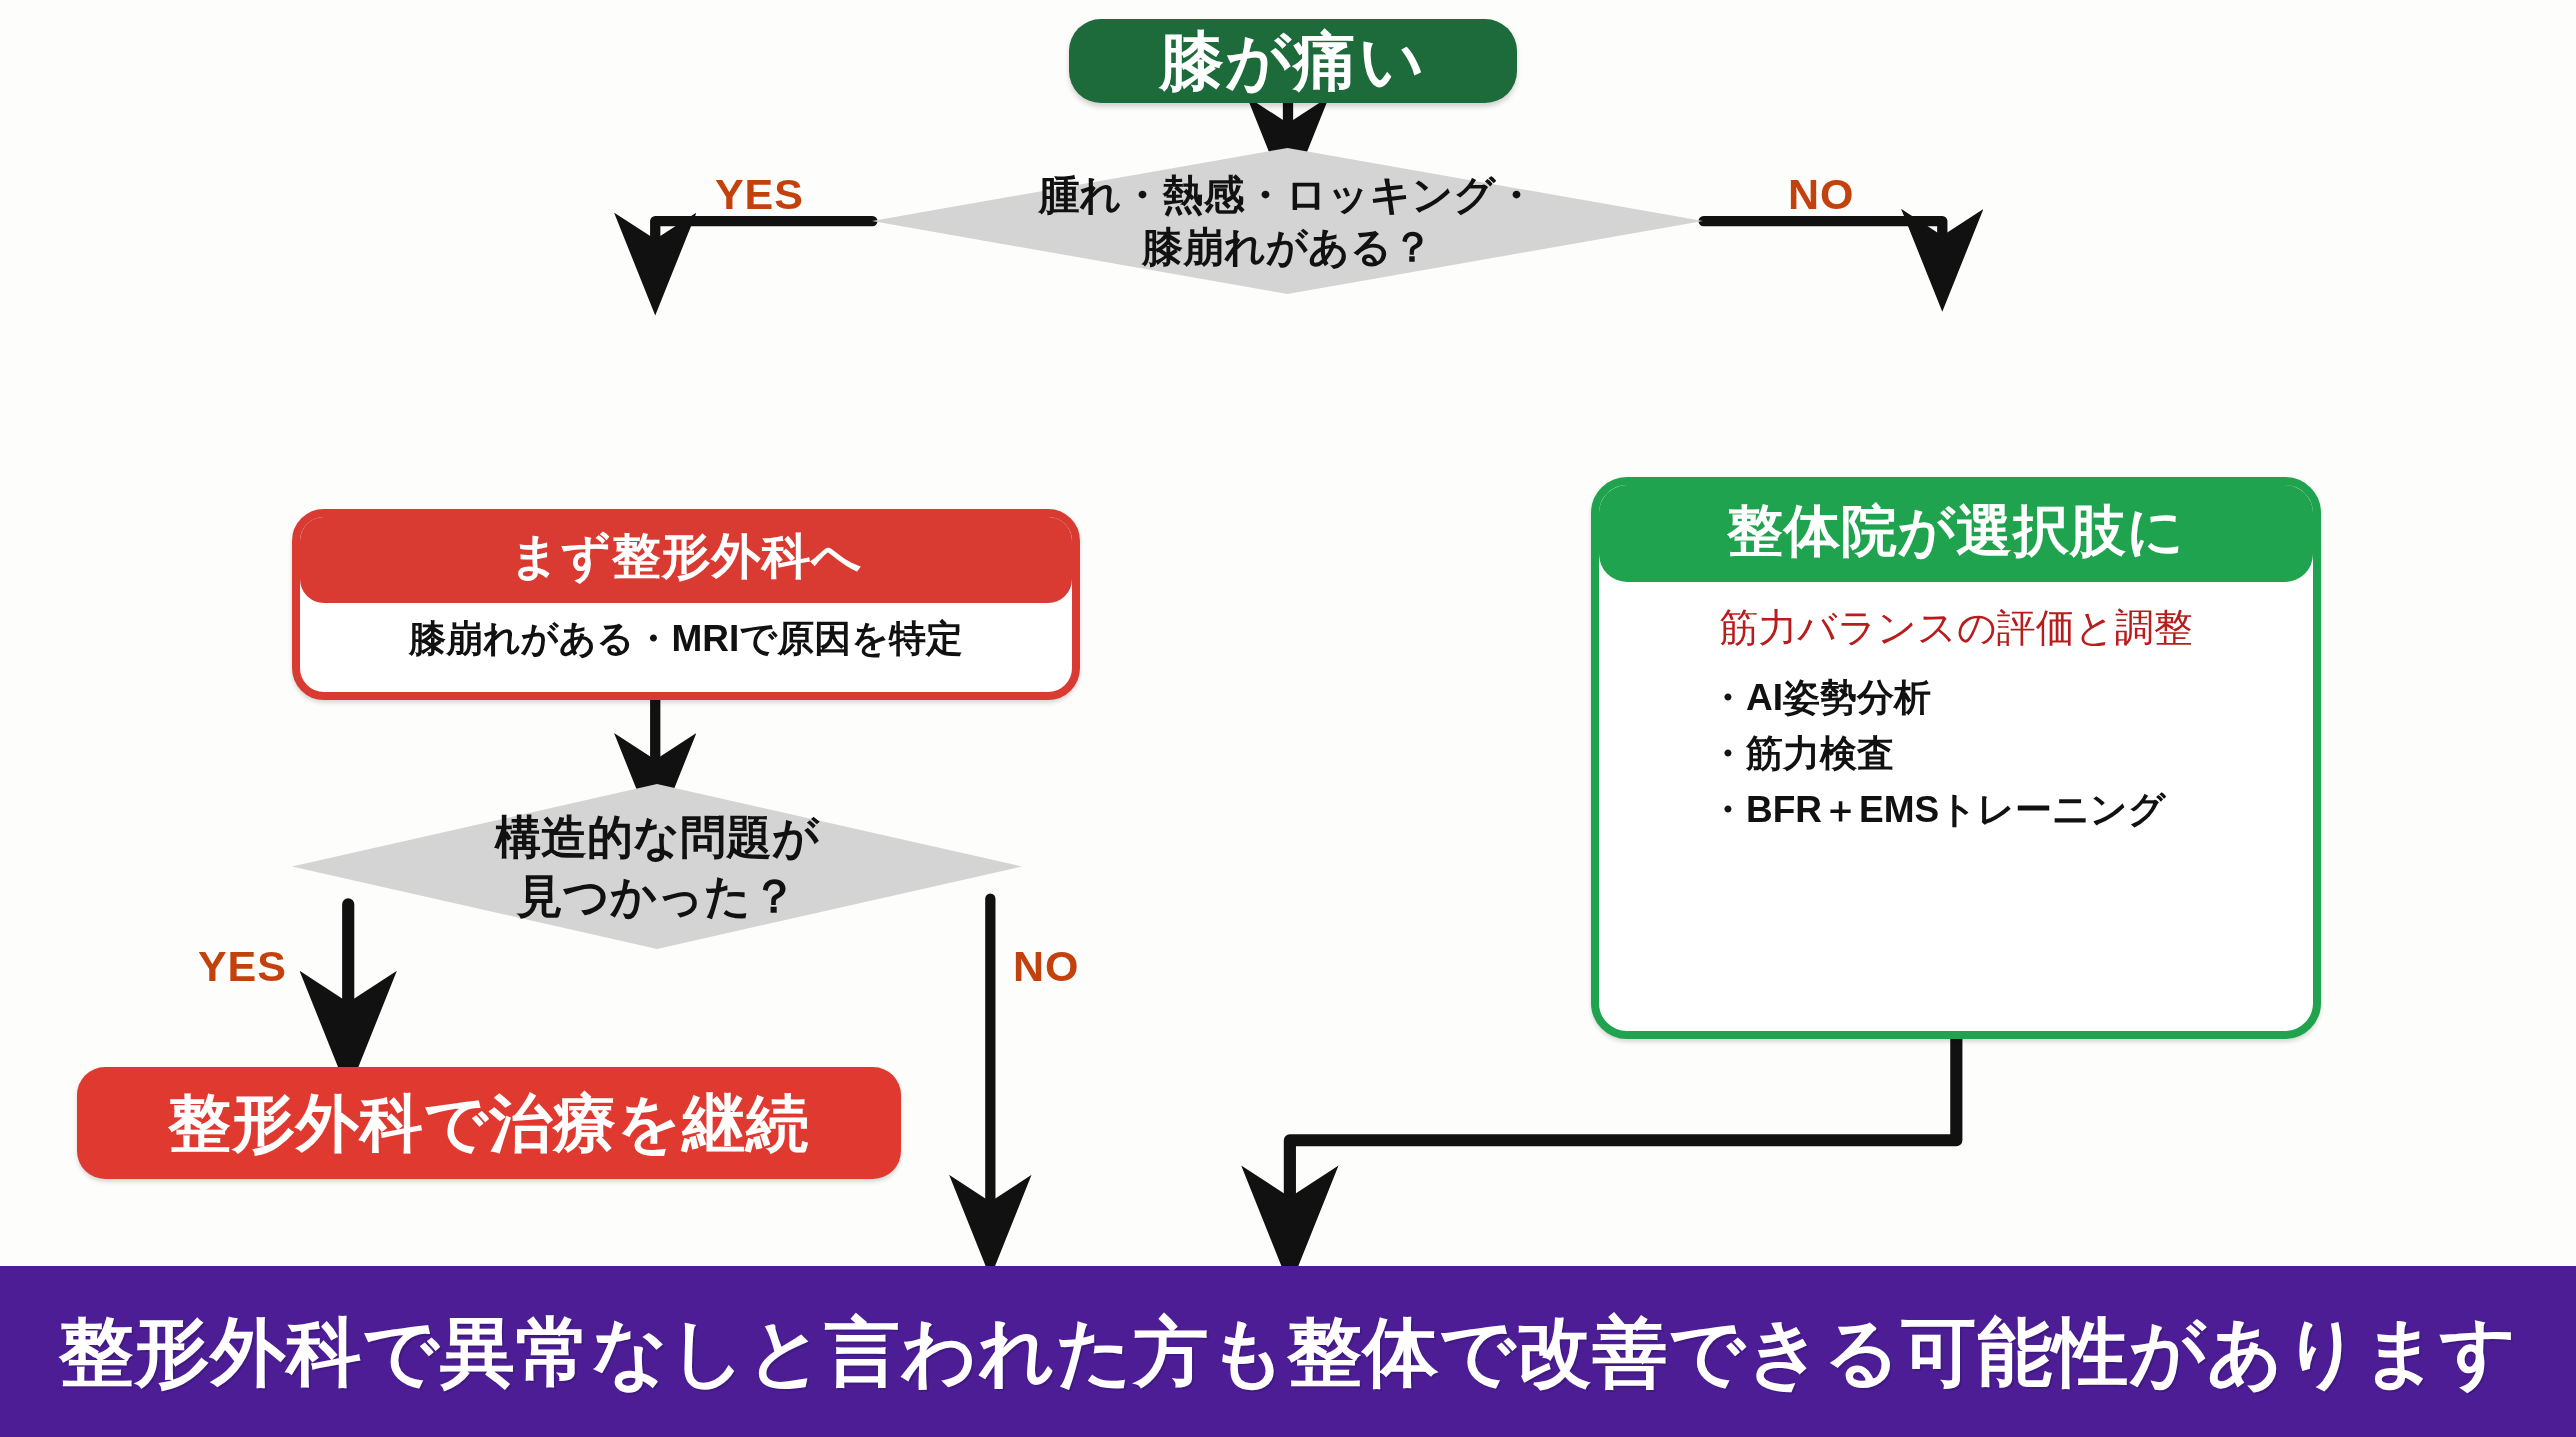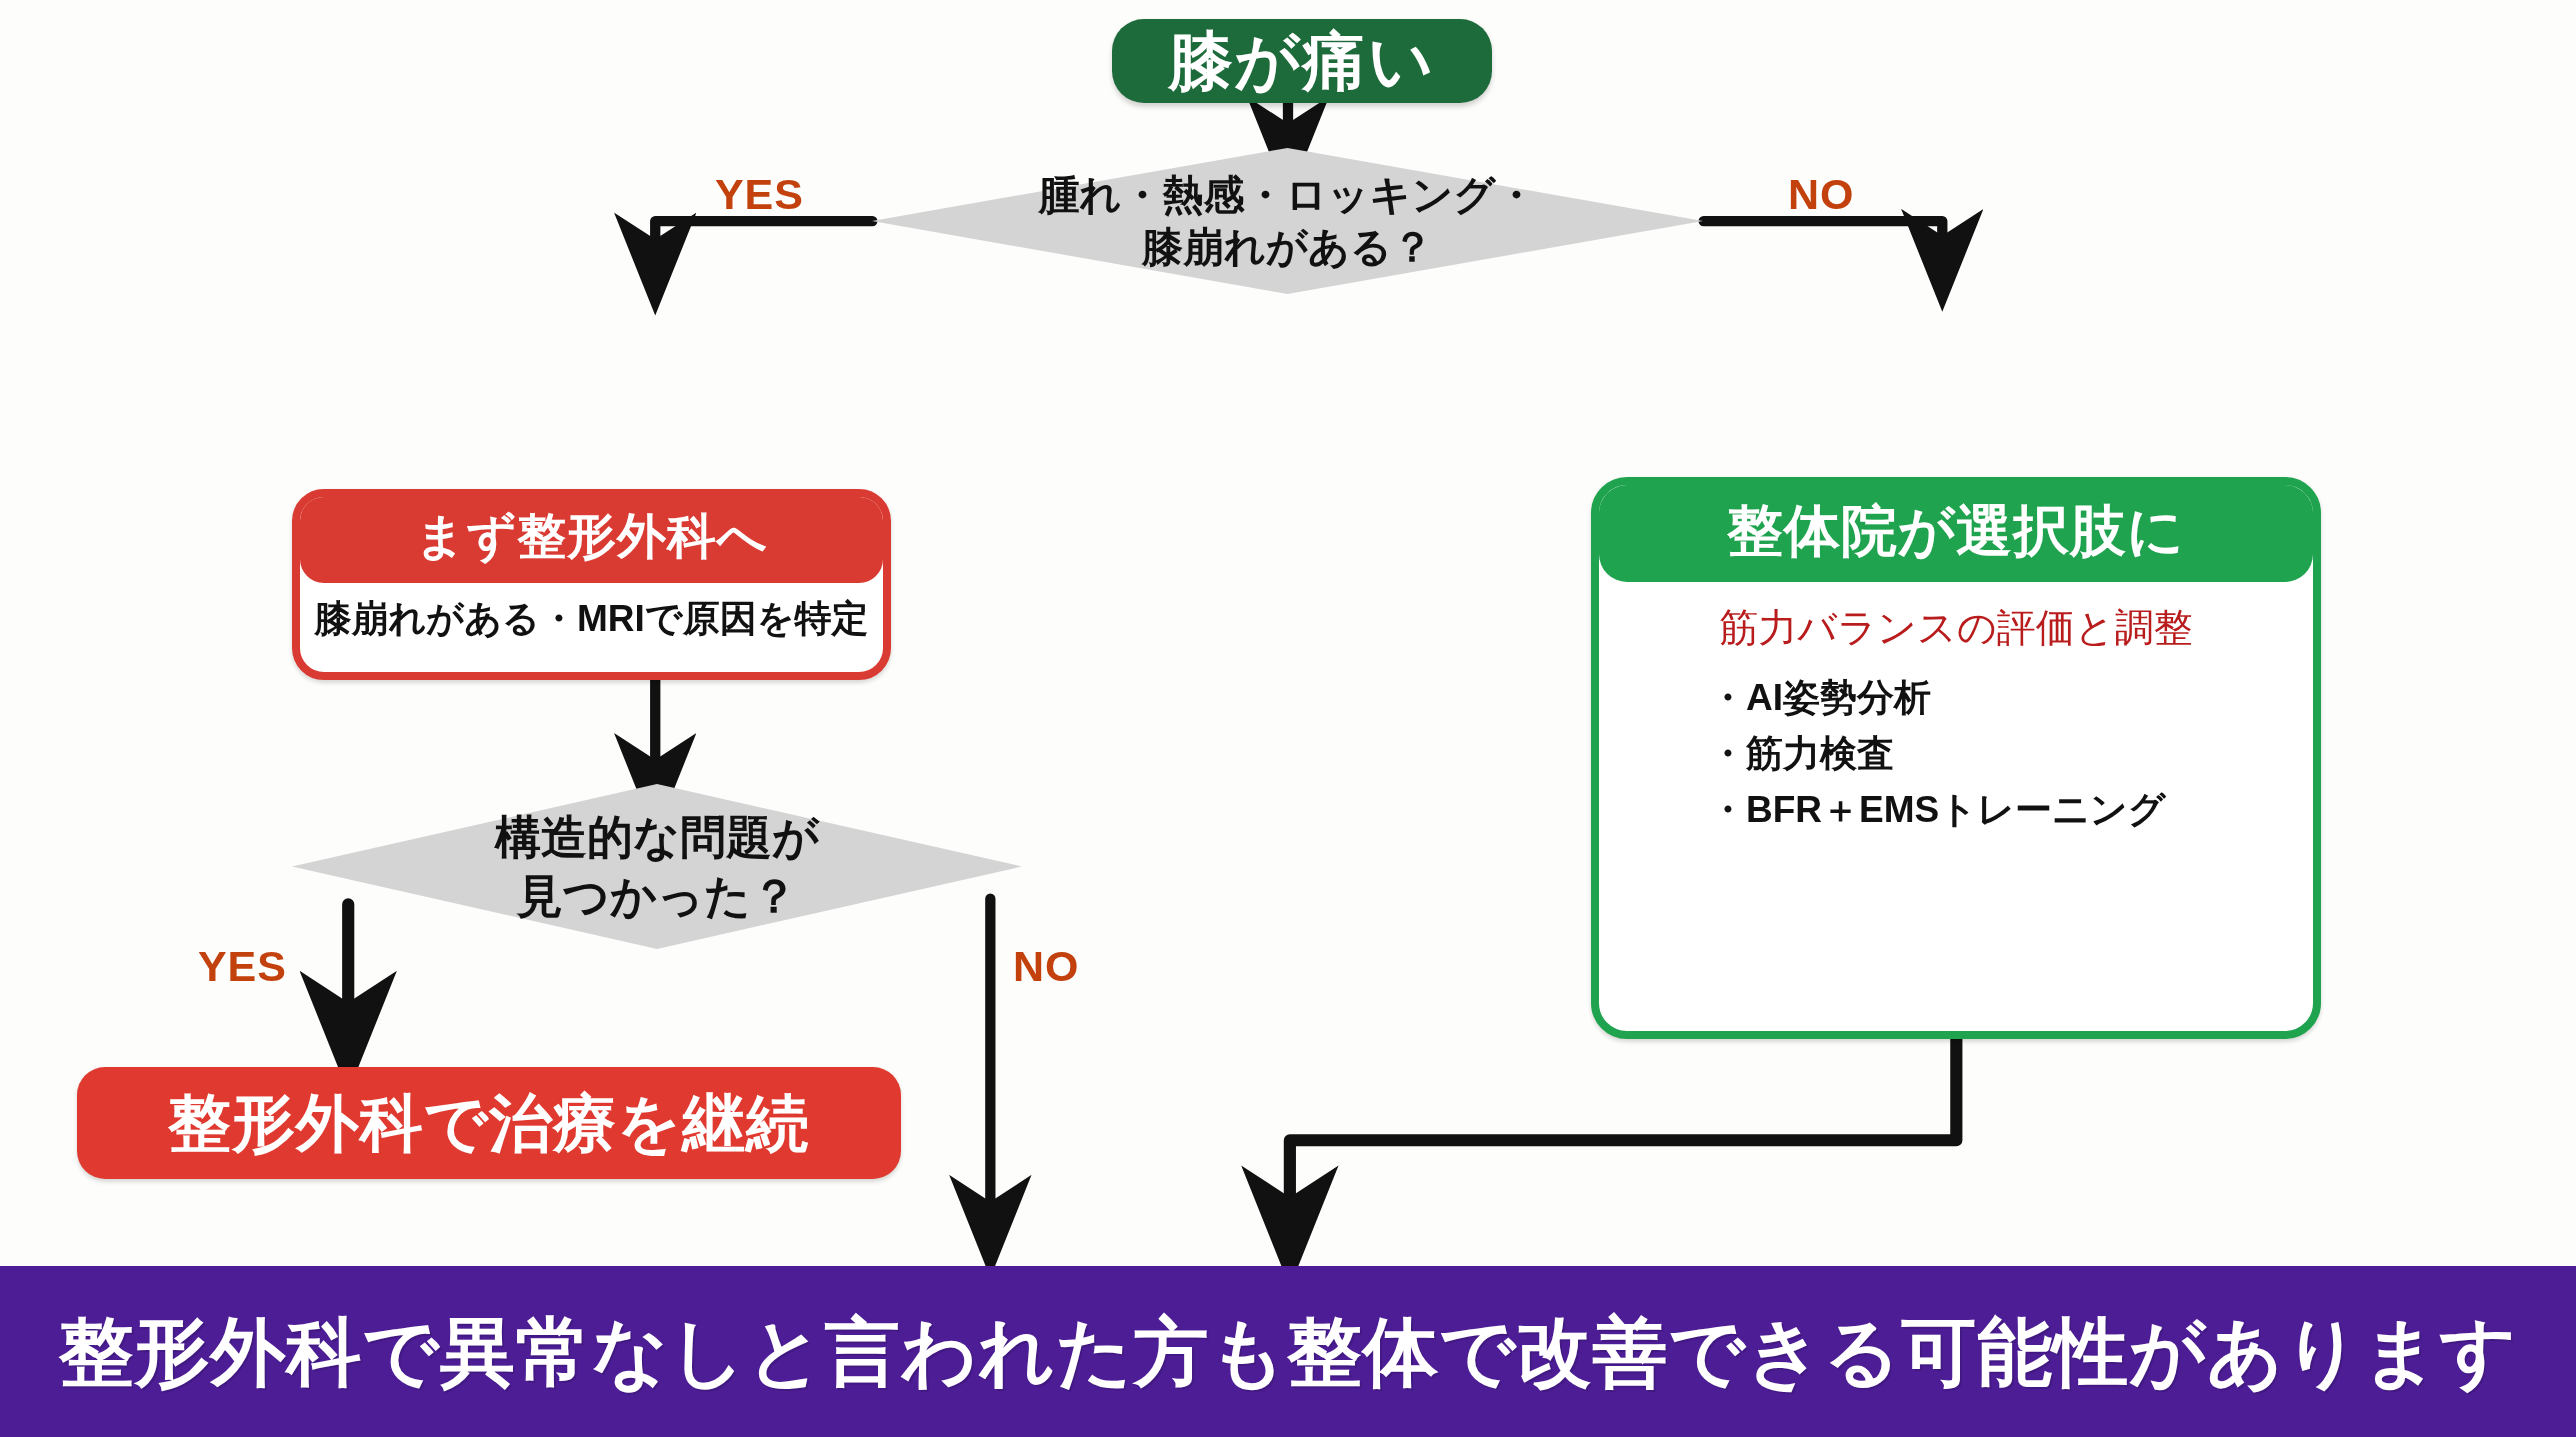--- a/index.html
+++ b/index.html
@@ -208,33 +208,33 @@
 
     <line x1="700" y1="726" x2="700" y2="838" stroke="#111111" stroke-width="11" marker-end="url(#arrowhead)"></line>
 
     <path d="M 372 966 L 372 1102" stroke="#111111" stroke-width="13" fill="none" stroke-linecap="round" marker-end="url(#arrowhead)"></path>
 
     <path d="M 1058 960 L 1058 1310" stroke="#111111" stroke-width="11" fill="none" stroke-linecap="round" marker-end="url(#arrowhead)"></path>
 
     <path d="M 2090 1110 L 2090 1218 L 1378 1218 L 1378 1310" stroke="#111111" stroke-width="13" fill="none" stroke-linecap="round" stroke-linejoin="round" marker-end="url(#arrowhead)"></path>
   </svg>
 
-  <div class="node start-pill" style="left:1112px; top:19px; width:380px; height:84px;">
+  <div class="node start-pill" style="left:1069px; top:19px; width:448px; height:84px;">
     <span class="txt">膝が痛い</span>
   </div>
 
   <div class="node diamond-wrap d1" style="left:872px; top:148px; width:831px; height:146px;">
     <div class="diamond-shape"></div>
     <div class="diamond-text">腫れ・熱感・ロッキング・
 膝崩れがある？</div>
   </div>
   <div class="edge-label" style="left:715px; top:173px;">YES</div>
   <div class="edge-label" style="left:1788px; top:173px;">NO</div>
 
-  <div class="node red-card" style="left:292px; top:489px; width:599px; height:191px;">
+  <div class="node red-card" style="left:292px; top:509px; width:788px; height:191px;">
     <div class="hdr">まず整形外科へ</div>
     <div class="body">膝崩れがある・MRIで原因を特定</div>
   </div>
 
   <div class="node diamond-wrap d2" style="left:292px; top:784px; width:730px; height:165px;">
     <div class="diamond-shape"></div>
     <div class="diamond-text">構造的な問題が
 見つかった？</div>
   </div>
   <div class="edge-label" style="left:198px; top:945px;">YES</div>

